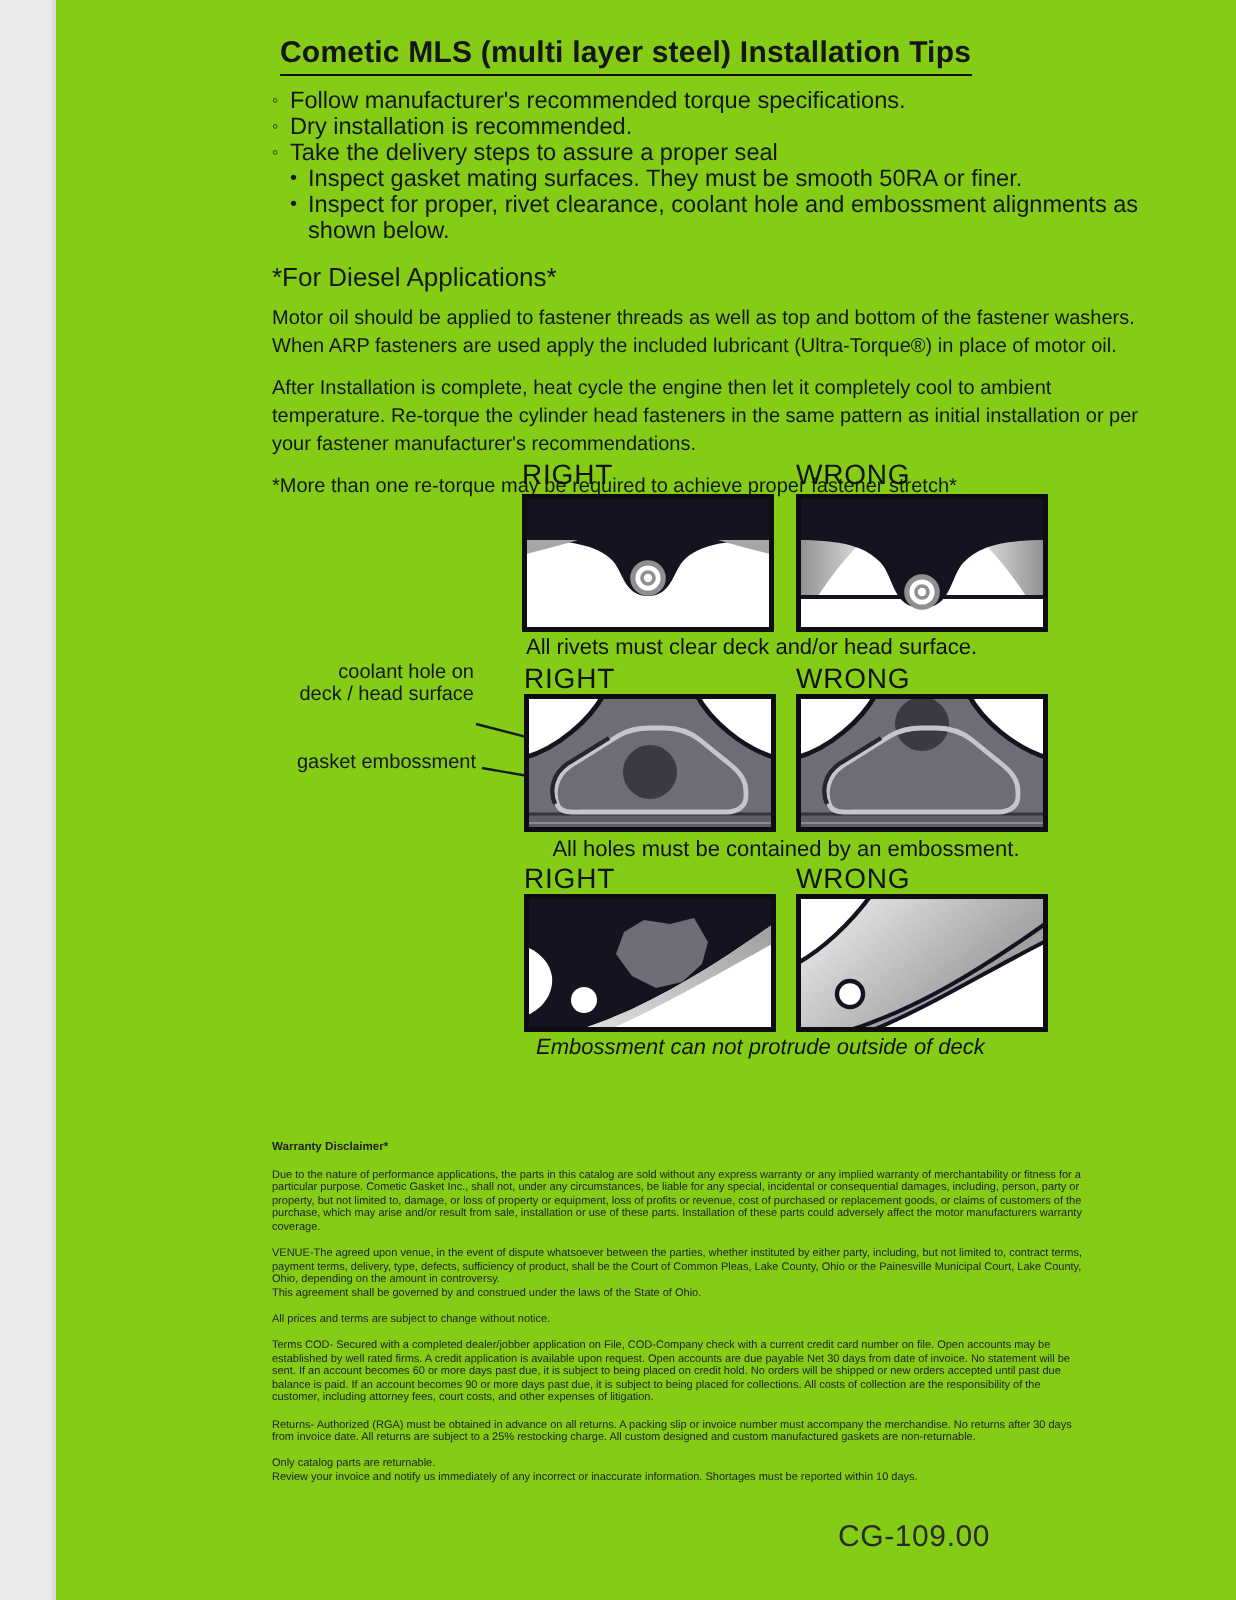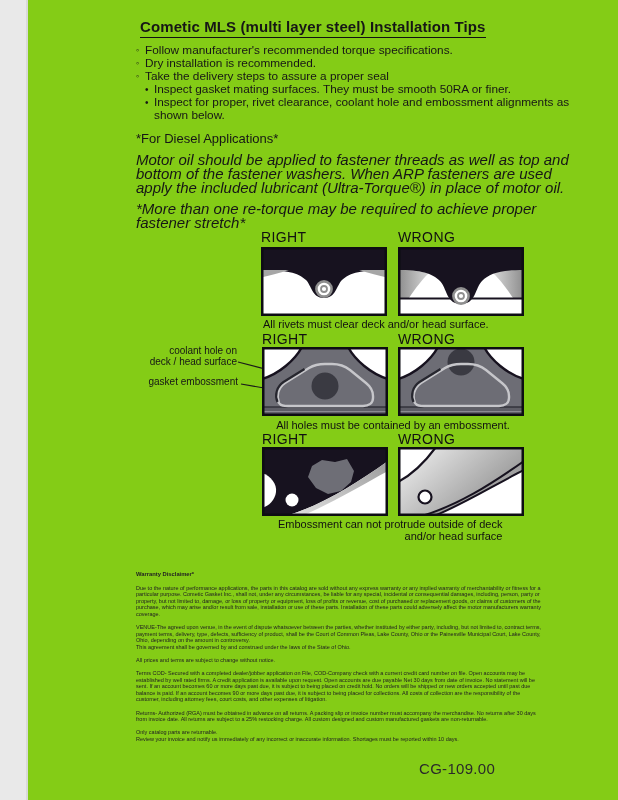--- a/index.html
+++ b/index.html
@@ -14,28 +14,28 @@
   .title{
     display:inline-block;font-size:15px;font-weight:bold;margin:0 0 6px 4px;
     padding-bottom:2px;border-bottom:1.6px solid #111;letter-spacing:0.1px;
   }
   .bullets{font-size:11.8px;line-height:13px;}
   .b-row{display:flex;}
   .b-row .marker{width:9px;flex:0 0 9px;font-size:9px;line-height:13px;text-align:left;}
   .b-row.sub{margin-left:9px;}
   .b-row.sub .marker{font-size:10px;}
   .diesel-heading{font-size:13px;font-weight:normal;margin:9px 0 0 0;}
-  .para{font-size:15px;line-height:14px;margin:7px 0 0 0;width:440px;font-style:italic;}
+  .para{font-size:10px;line-height:14px;margin:7px 0 0 0;width:440px;}
 
   
   .diagram-area{position:absolute;left:0;top:228px;width:618px;height:344px;}
   .rw-label{position:absolute;width:126px;font-size:14px;line-height:15px;color:#111;letter-spacing:0.4px;}
   .dbox{position:absolute;width:126px;height:69px;}
   .dbox svg{display:block;}
-  .caption{position:absolute;font-size:11px;line-height:12px;color:#111;text-align:right;}
+  .caption{position:absolute;font-size:11px;line-height:12px;color:#111;}
   .side-label{position:absolute;font-size:10px;line-height:10.5px;text-align:right;color:#161616;}
   .leader{position:absolute;}
 
   
   .warranty{position:absolute;left:110px;top:571px;width:406px;font-size:5.5px;line-height:6.6px;color:#222;}
   .w-head{font-weight:bold;font-size:5.8px;margin:0 0 7px 0;}
   .wp{margin:0 0 6.5px 0;}
   .wp.tight{margin-bottom:0;}
 
   .footer-num{position:absolute;left:393px;top:760px;font-size:15px;letter-spacing:0.3px;color:#2a2a2a;}
@@ -67,20 +67,21 @@
         <span>Inspect gasket mating surfaces.  They must be smooth 50RA or finer.</span>
       </div>
       <div class="b-row sub">
         <span class="marker">•</span>
         <span>Inspect for proper, rivet clearance, coolant hole and embossment alignments as shown below.</span>
       </div>
     </div>
 
     <h2 class="diesel-heading">*For Diesel Applications*</h2>
     <p class="para">Motor oil should be applied to fastener threads as well as top and bottom of the fastener washers. When ARP fasteners are used apply the included lubricant (Ultra-Torque®) in place of motor oil.</p>
+    <p class="para">After Installation is complete, heat cycle the engine then let it completely cool to ambient temperature. Re-torque the cylinder head fasteners in the same pattern as initial installation or per your fastener manufacturer's recommendations.</p>
     <p class="para">*More than one re-torque may be required to achieve proper fastener stretch*</p>
   </div>
 
   <div class="diagram-area">
 
     <div class="rw-label" style="left:235px;top:2px;">RIGHT</div>
     <div class="rw-label" style="left:372px;top:2px;">WRONG</div>
 
     <div class="dbox" style="left:235px;top:19px;">
       <svg width="126" height="69" viewBox="0 0 126 69">
@@ -113,21 +114,21 @@
         <circle cx="63" cy="49" r="7.6" fill="#ffffff" stroke="#8f8f8f" stroke-width="2.6"></circle>
         <circle cx="63" cy="49" r="3" fill="#ffffff" stroke="#8f8f8f" stroke-width="1.8"></circle>
         <rect x="1.25" y="1.25" width="123.5" height="66.5" fill="none" stroke="#0d0d12" stroke-width="2.5"></rect>
       </svg>
     </div>
     <div class="caption" style="left:237px;top:90px;">All rivets must clear deck and/or head surface.</div>
 
     <div class="rw-label" style="left:236px;top:104px;">RIGHT</div>
     <div class="rw-label" style="left:372px;top:104px;">WRONG</div>
 
-    <div class="side-label" style="left:100px;top:118px;width:111px;">
+    <div class="side-label" style="left:100px;top:104px;width:111px;">
       <div>coolant hole on</div>
       <div>deck / head surface</div>
     </div>
     <div class="side-label" style="left:100px;top:149px;width:112px;">gasket embossment</div>
 
     <svg class="leader" style="left:205px;top:130px;" width="100" height="45" viewBox="0 0 100 45">
       <line x1="7" y1="4" x2="88" y2="25" stroke="#1a1a1a" stroke-width="1.2"></line>
       <line x1="10" y1="26" x2="56" y2="34" stroke="#1a1a1a" stroke-width="1.2"></line>
     </svg>
 
@@ -196,23 +197,22 @@
         <rect width="126" height="69" fill="#ffffff"></rect>
         <path d="M38,0 C27,15 13,28 0,35 L0,69 H24 C60,58 92,38 126,14 L126,0 Z" fill="url(#band2)"></path>
         <path d="M38,0 C27,15 13,28 0,35" stroke="#17121f" stroke-width="2.2" fill="none"></path>
         <path d="M126,14 C92,38 60,58 24,69 L36,69 C66,57 96,38 126,23 Z" fill="#a0a0a0"></path>
         <path d="M126,14 C92,38 60,58 24,69" stroke="#17121f" stroke-width="2" fill="none"></path>
         <path d="M126,23 C96,38 66,57 36,69" stroke="#17121f" stroke-width="2" fill="none"></path>
         <circle cx="27" cy="50" r="6.5" fill="#ffffff" stroke="#17121f" stroke-width="2.2"></circle>
         <rect x="1.25" y="1.25" width="123.5" height="66.5" fill="none" stroke="#0d0d12" stroke-width="2.5"></rect>
       </svg>
     </div>
-    <div class="caption" style="left:252px;top:290px;">
+    <div class="caption" style="left:242px;top:290px;font-style:italic;">
       <div>Embossment can not protrude outside of deck</div>
-      <div>and/or head surface</div>
     </div>
   </div>
 
   <div class="warranty">
     <div class="w-head">Warranty Disclaimer*</div>
     <div class="wp">Due to the nature of performance applications, the parts in this catalog are sold without any express warranty or any implied warranty of merchantability or fitness for a particular purpose.  Cometic Gasket Inc., shall not, under any circumstances, be liable for any special, incidental or consequential damages, including, person, party or property, but not limited to, damage, or loss of property or equipment, loss of profits or revenue, cost of purchased or replacement goods, or claims of customers of the purchase, which may arise and/or result from sale, installation or use of these parts.  Installation of these parts could adversely affect the motor manufacturers warranty coverage.</div>
     <div class="wp tight">VENUE-The agreed upon venue, in the event of dispute whatsoever between the parties, whether instituted by either party, including, but not limited to, contract terms, payment terms, delivery, type, defects, sufficiency of product, shall be the Court of Common Pleas, Lake County, Ohio or the Painesville Municipal Court, Lake County, Ohio, depending on the amount in controversy.</div>
     <div class="wp">This agreement shall be governed by and construed under the laws of the State of Ohio.</div>
     <div class="wp">All prices and terms are subject to change without notice.</div>
     <div class="wp">Terms COD- Secured with a completed dealer/jobber application on File, COD-Company check with a current credit card number on file.  Open accounts may be established by well rated firms.  A credit application is available upon request.  Open accounts are due payable Net 30 days from date of invoice.  No statement will be sent.  If an account becomes 60 or more days past due, it is subject to being placed on credit hold.  No orders will be shipped or new orders accepted until past due balance is paid.  If an account becomes 90 or more days past due, it is subject to being placed for collections.  All costs of collection are the responsibility of the customer, including attorney fees, court costs, and other expenses of litigation.</div>

